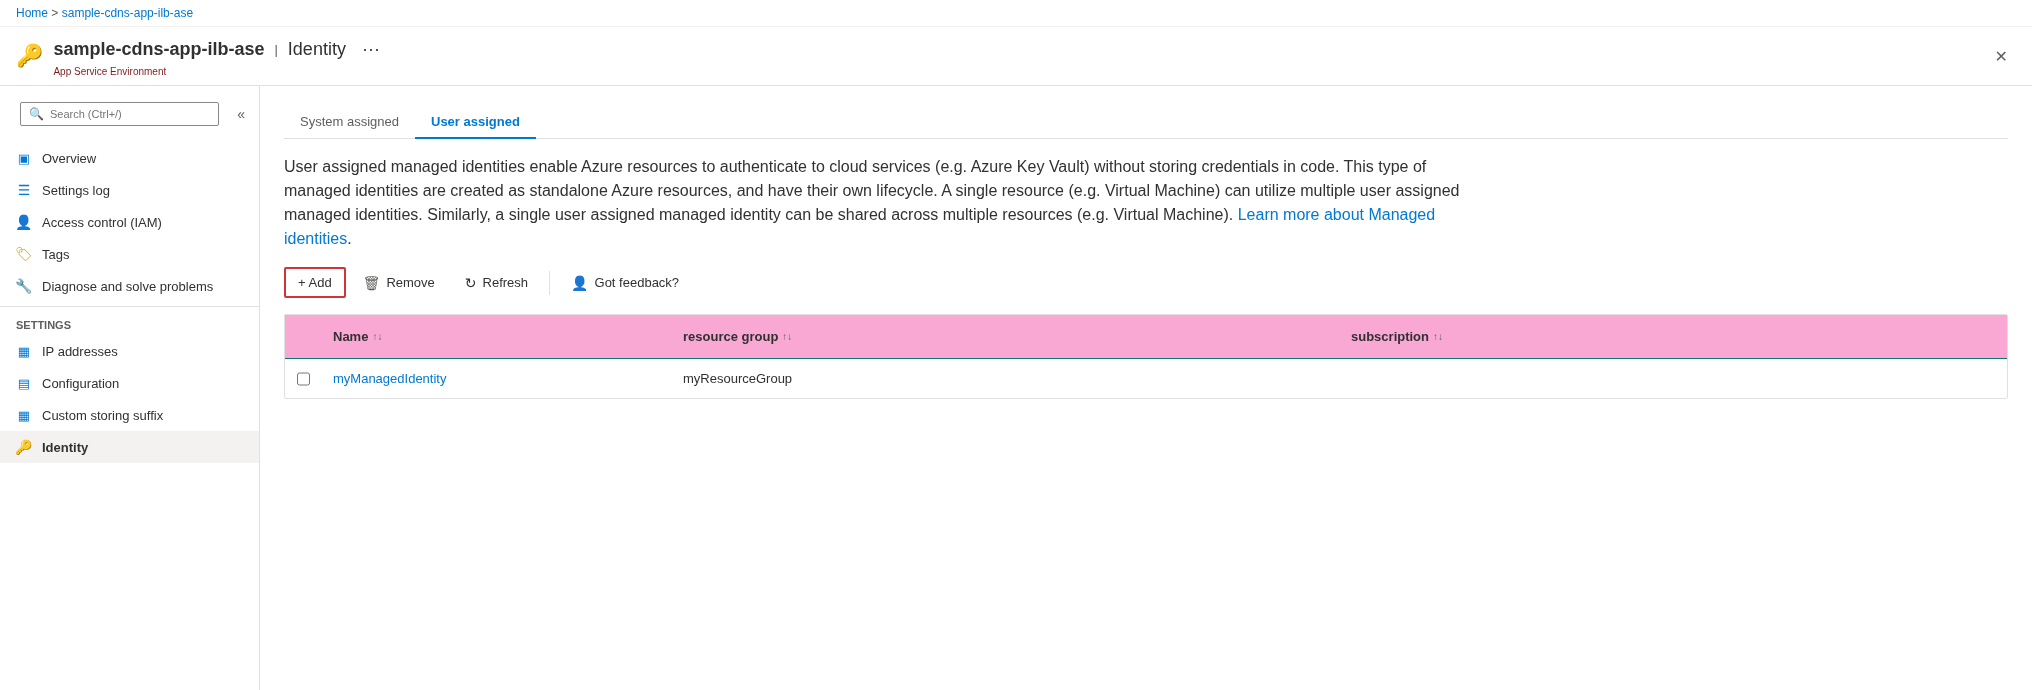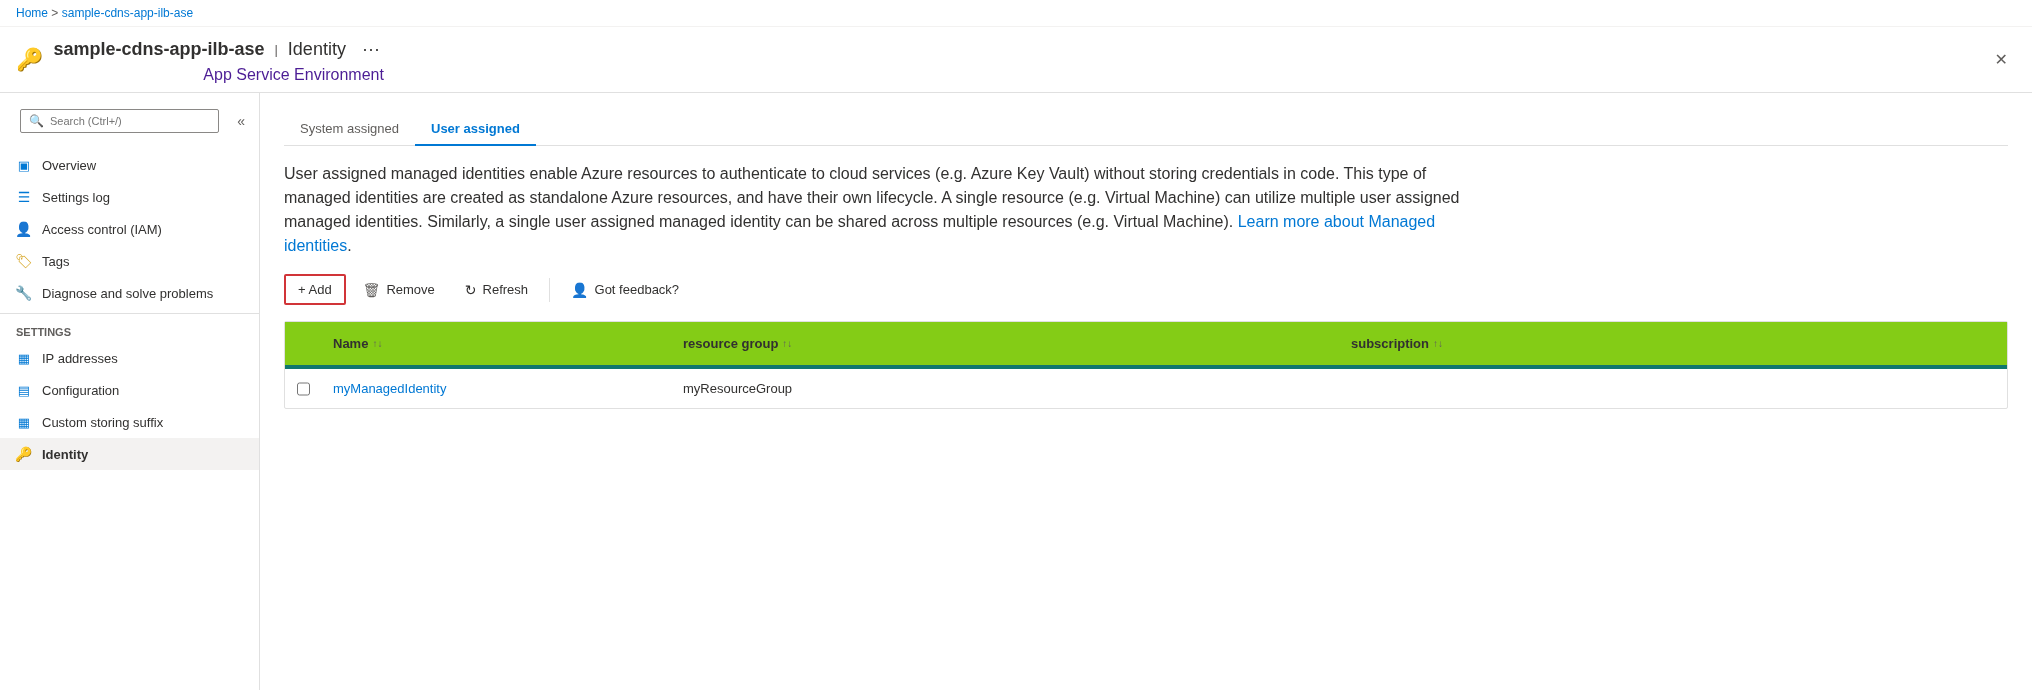--- a/index.html
+++ b/index.html
@@ -5,21 +5,21 @@
     * { box-sizing: border-box; margin: 0; padding: 0; }
     body { font-family: 'Segoe UI', Arial, sans-serif; font-size: 13px; color: #323130; background: #fff; height: 690px; overflow: hidden; display: flex; flex-direction: column; }
 
     
     .top-bar { display: flex; align-items: center; padding: 8px 16px; border-bottom: 1px solid #e0e0e0; min-height: 48px; }
     .top-bar-title { display: flex; align-items: center; gap: 10px; flex: 1; }
     .title-text { font-size: 18px; font-weight: 600; color: #323130; }
     .title-divider { color: #605e5c; font-weight: 300; margin: 0 6px; }
     .title-sub { font-size: 18px; font-weight: 400; color: #323130; }
     .ellipsis-btn { color: #323130; cursor: pointer; font-size: 18px; margin-left: 8px; padding: 4px; }
-    .subtitle { font-size: 16px; color: #4c1d95; margin-top: 2px; text-align: right; }
+    .subtitle { font-size: 10px; color: #7f1d1d; margin-top: 2px; }
     .title-group { display: flex; flex-direction: column; }
     .close-btn { font-size: 16px; color: #605e5c; cursor: pointer; padding: 4px 8px; }
 
     
     .breadcrumb { padding: 6px 16px; font-size: 12px; color: #605e5c; border-bottom: 1px solid #f3f2f1; }
     .breadcrumb a { color: #0078d4; text-decoration: none; }
     .breadcrumb-current { color: #0078d4; }
 
     
     .main-layout { display: flex; flex: 1; overflow: hidden; }
@@ -49,21 +49,21 @@
     .description a { color: #0078d4; text-decoration: none; }
 
     
     .toolbar { display: flex; align-items: center; gap: 4px; margin-bottom: 16px; }
     .toolbar-btn { display: flex; align-items: center; gap: 6px; padding: 6px 12px; border: 1px solid transparent; border-radius: 2px; cursor: pointer; font-size: 13px; color: #323130; background: transparent; }
     .toolbar-btn.add-btn { border: 2px solid #d13438; color: #323130; }
     .toolbar-separator { width: 1px; height: 24px; background: #e0e0e0; margin: 0 4px; }
 
     
     .table-container { border: 1px solid #e0e0e0; border-radius: 2px; }
-    .table-header { display: grid; grid-template-columns: 36px 350px 1fr 1fr; background: #84cc16; border-bottom: 4px solid #0f766e; padding: 8px 0; }
+    .table-header { display: grid; grid-template-columns: 36px 350px 1fr 1fr; background: #f9a8d4; border-bottom: 1px solid #0f766e; padding: 8px 0; }
     .th { font-size: 13px; font-weight: 600; color: #323130; padding: 6px 12px; display: flex; align-items: center; gap: 4px; }
     .sort-icon { color: #605e5c; font-size: 10px; }
     .table-row { display: grid; grid-template-columns: 36px 350px 1fr 1fr; border-bottom: 1px solid #f3f2f1; padding: 4px 0; align-items: center; }
     .table-row:last-child { border-bottom: none; }
     .td { padding: 8px 12px; font-size: 13px; color: #323130; }
     .td.link { color: #0078d4; cursor: pointer; text-decoration: none; }
     .checkbox-cell { display: flex; align-items: center; justify-content: center; }
     .checkbox { width: 14px; height: 14px; border: 1px solid #8a8886; cursor: pointer; }
 
     

